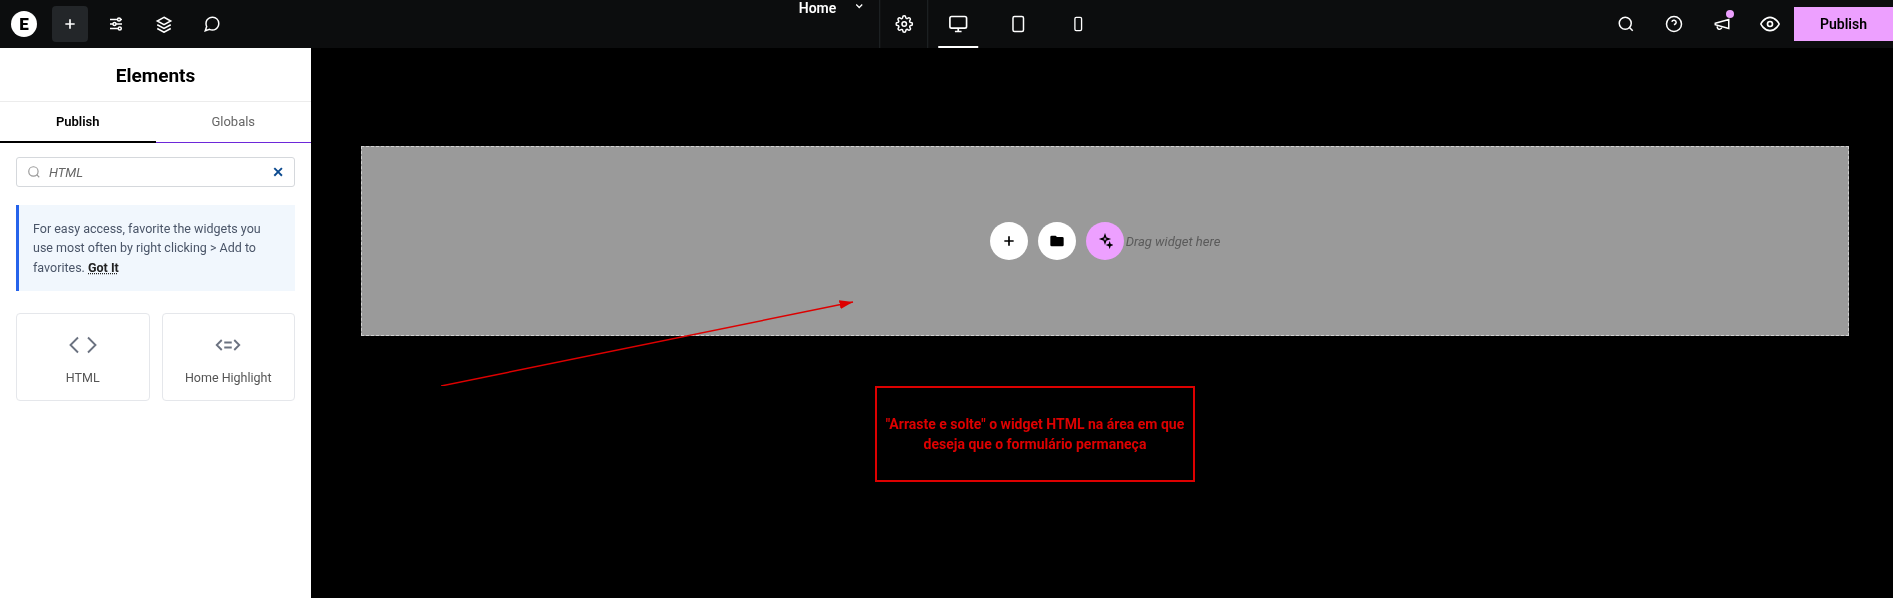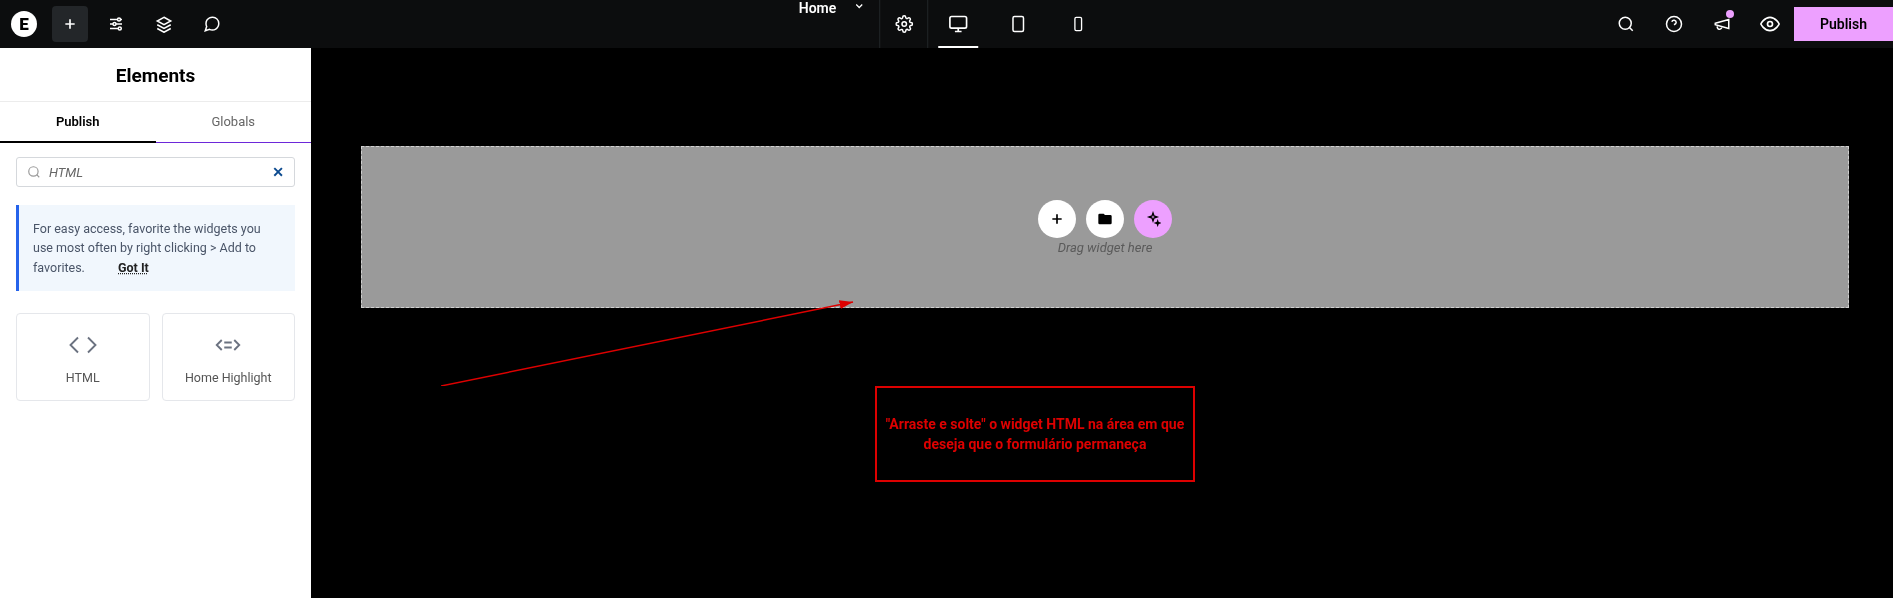--- a/index.html
+++ b/index.html
@@ -29,31 +29,31 @@
 .panel-title { text-align: center; font-weight: 700; font-size: 19px; padding: 16px 0 14px; border-bottom: 1px solid #ececec; }
 .tabs { display: flex; }
 .tab { flex: 1; text-align: center; padding: 12px 0; font-size: 13px; cursor: pointer; border-bottom: 1px solid #6d28d9; color: #666; }
 .tab.active { color: #000; font-weight: 600; border-bottom: 2px solid #000; }
 .search-row { padding: 14px 16px 10px; }
 .search-box { display: flex; align-items: center; border: 1px solid #d5d8dc; border-radius: 3px; padding: 6px 10px; gap: 8px; }
 .search-box input { flex: 1; border: none; outline: none; font-size: 13px; font-style: italic; color: #666; }
 .clear-x { cursor: pointer; color: #0b4a8f; font-size: 14px; font-weight: bold; }
 
 .tip-box { margin: 8px 16px; background: #f1f7fd; border-left: 3px solid #2563eb; padding: 14px 14px; font-size: 12.5px; color: #4a5568; line-height: 1.55; }
-.tip-box .gotit { font-weight: 700; color: #222; text-decoration: underline dotted; cursor: pointer; margin-left: 30px; }
+.tip-box .gotit { font-weight: 700; color: #222; text-decoration: underline dotted; cursor: pointer; }
 
 .widgets-grid { display: flex; gap: 12px; padding: 14px 16px; }
 .widget-card { flex: 1; border: 1px solid #e5e7eb; border-radius: 4px; height: 88px; display: flex; flex-direction: column; align-items: center; justify-content: center; gap: 10px; cursor: grab; font-size: 12.5px; color: #555; }
 .widget-card svg { color: #6b7280; }
 
 .collapse-handle { position: absolute; right: -12px; top: 346px; width: 12px; height: 48px; background: #fff; border: 1px solid #e5e7eb; border-left: none; display: flex; align-items: center; justify-content: center; cursor: pointer; font-size: 11px; color: #666; }
 
 
 .canvas { position: absolute; top: 48px; left: 311px; right: 0; bottom: 0; background: #000; }
-.dropzone { position: absolute; top: 98px; left: 50px; right: 44px; height: 162px; background: #9a9a9a; border: 1px dashed #d0d0d0; display: flex; flex-direction: column; align-items: center; justify-content: center; gap: 2px; }
+.dropzone { position: absolute; top: 98px; left: 50px; right: 44px; height: 190px; background: #9a9a9a; border: 1px dashed #d0d0d0; display: flex; flex-direction: row; align-items: center; justify-content: center; gap: 2px; }
 .dz-buttons { display: flex; gap: 10px; }
 .dz-btn { width: 38px; height: 38px; border-radius: 50%; background: #fff; display: flex; align-items: center; justify-content: center; cursor: pointer; color: #000; }
 .dz-btn.ai { background: #eda0ff; }
 .dz-text { font-style: italic; color: #5a5a5a; font-size: 13px; }
 
 
 .ann-box { position: absolute; top: 338px; left: 564px; width: 320px; height: 96px; border: 2px solid #d00; color: #d00; font-weight: 700; font-size: 14px; text-align: center; display: flex; align-items: center; justify-content: center; padding: 8px; line-height: 1.45; }
 .ann-arrow { position: absolute; top: 218px; left: 130px; width: 440px; height: 120px; pointer-events: none; }
 
 svg { display: block; }

